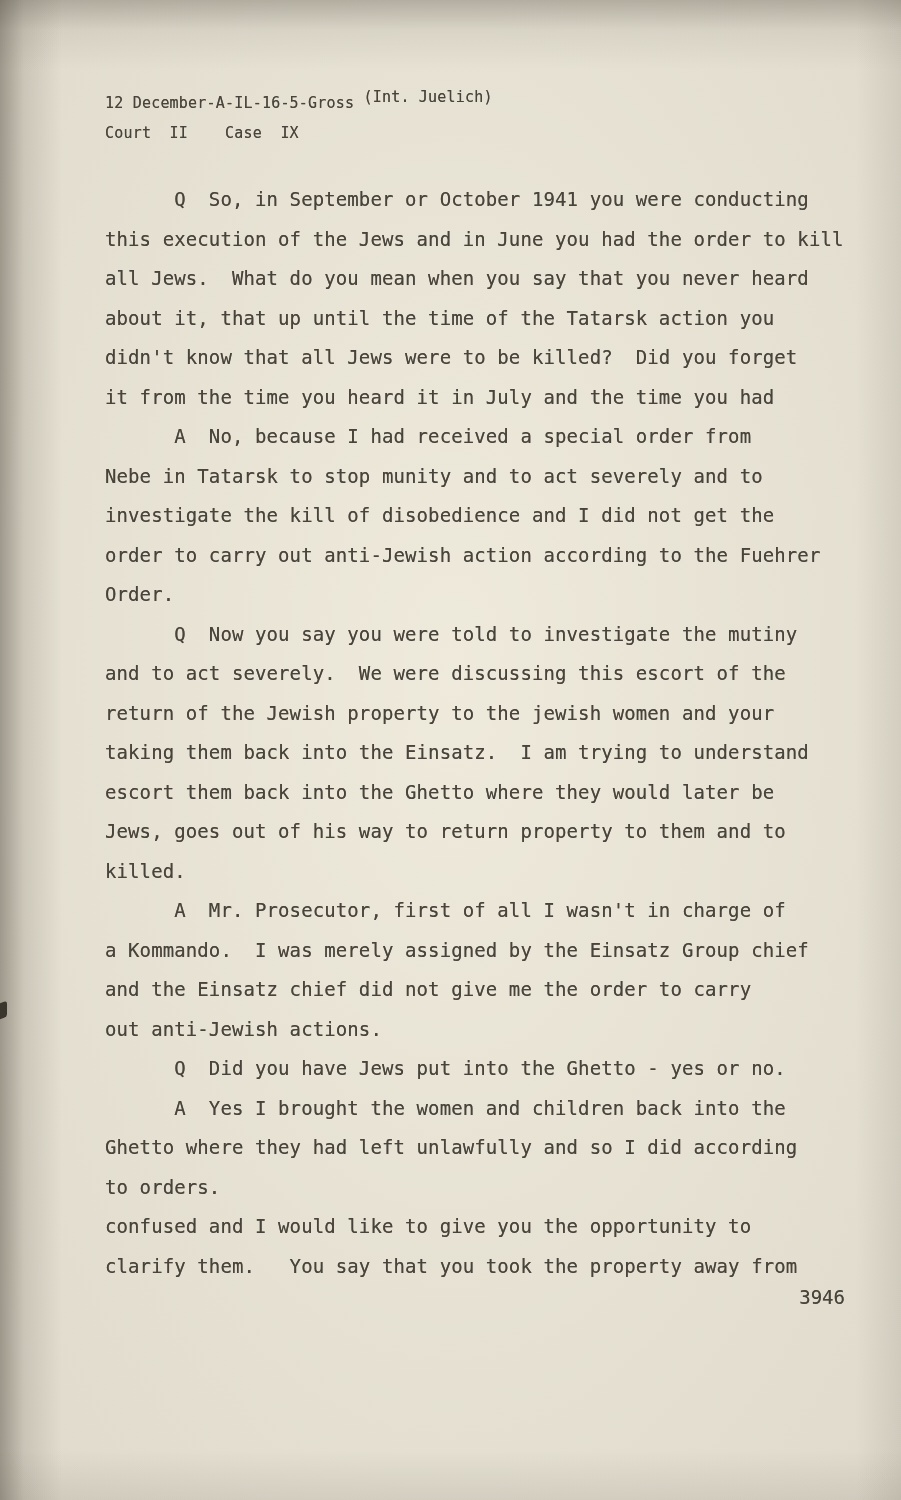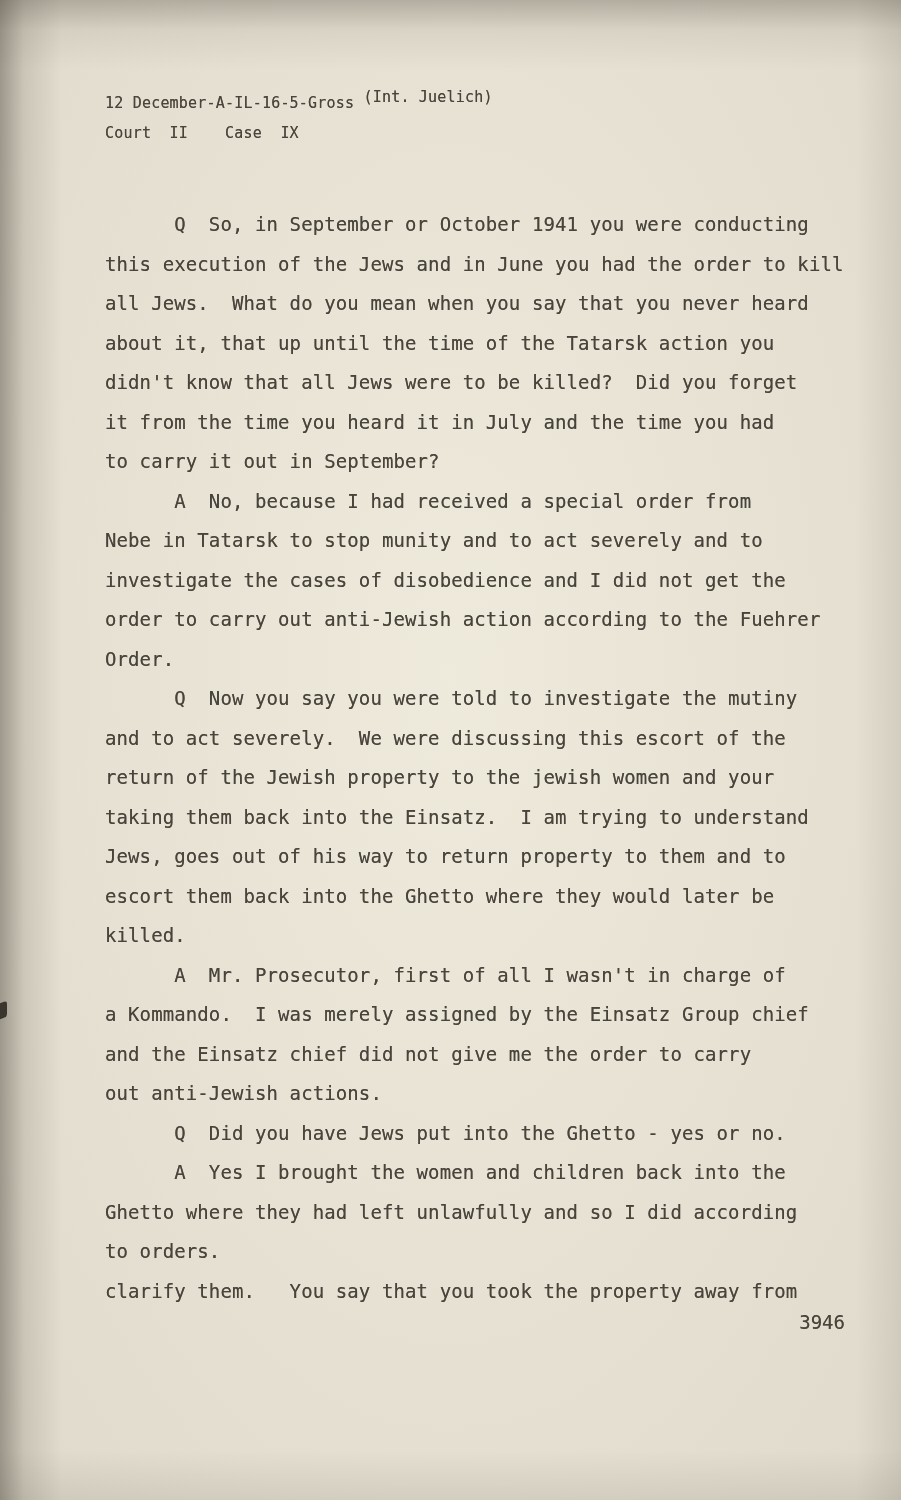--- a/index.html
+++ b/index.html
@@ -48,21 +48,21 @@
     font-size: 15px;
     line-height: 30px;
     letter-spacing: 0.2px;
     text-shadow: 0 0 0.6px rgba(70,64,55,0.65);
   }
   .sup {
     position: relative;
     top: -6px;
   }
   .document-body {
-    margin-top: 57px;
+    margin-top: 32px;
   }
   .line {
     white-space: pre;
     font-size: 19px;
     line-height: 39.5px;
     letter-spacing: 0.1px;
     text-shadow: 0 0 0.6px rgba(70,64,55,0.65);
   }
   .page-number {
     white-space: pre;
@@ -89,52 +89,52 @@
 
   <div class="document-body">
 
   <div>
         <div class="line">      Q  So, in September or October 1941 you were conducting</div>
         <div class="line">this execution of the Jews and in June you had the order to kill</div>
         <div class="line">all Jews.  What do you mean when you say that you never heard</div>
         <div class="line">about it, that up until the time of the Tatarsk action you</div>
         <div class="line">didn't know that all Jews were to be killed?  Did you forget</div>
         <div class="line">it from the time you heard it in July and the time you had</div>
-        <div class="line">to carry it out in September?</div>
       </div>
       <div>
         <div class="line">      A  No, because I had received a special order from</div>
         <div class="line">Nebe in Tatarsk to stop munity and to act severely and to</div>
-        <div class="line">investigate the cases of disobedience and I did not get the</div>
+        <div class="line">investigate the kill of disobedience and I did not get the</div>
         <div class="line">order to carry out anti-Jewish action according to the Fuehrer</div>
         <div class="line">Order.</div>
       </div>
       <div>
         <div class="line">      Q  Now you say you were told to investigate the mutiny</div>
         <div class="line">and to act severely.  We were discussing this escort of the</div>
         <div class="line">return of the Jewish property to the jewish women and your</div>
         <div class="line">taking them back into the Einsatz.  I am trying to understand</div>
+        <div class="line">escort them back into the Ghetto where they would later be</div>
         <div class="line">Jews, goes out of his way to return property to them and to</div>
-        <div class="line">escort them back into the Ghetto where they would later be</div>
         <div class="line">killed.</div>
       </div>
       <div>
         <div class="line">      A  Mr. Prosecutor, first of all I wasn't in charge of</div>
         <div class="line">a Kommando.  I was merely assigned by the Einsatz Group chief</div>
         <div class="line">and the Einsatz chief did not give me the order to carry</div>
         <div class="line">out anti-Jewish actions.</div>
       </div>
       <div>
         <div class="line">      Q  Did you have Jews put into the Ghetto - yes or no.</div>
       </div>
       <div>
         <div class="line">      A  Yes I brought the women and children back into the</div>
         <div class="line">Ghetto where they had left unlawfully and so I did according</div>
         <div class="line">to orders.</div>
       </div>
       <div>
+        <div class="line">confused and I would like to give you the opportunity to</div>
         <div class="line">clarify them.   You say that you took the property away from</div>
       </div>
     </div>
 
   <div class="page-number">3946</div>
 
 </div>
 
 </body></html>

